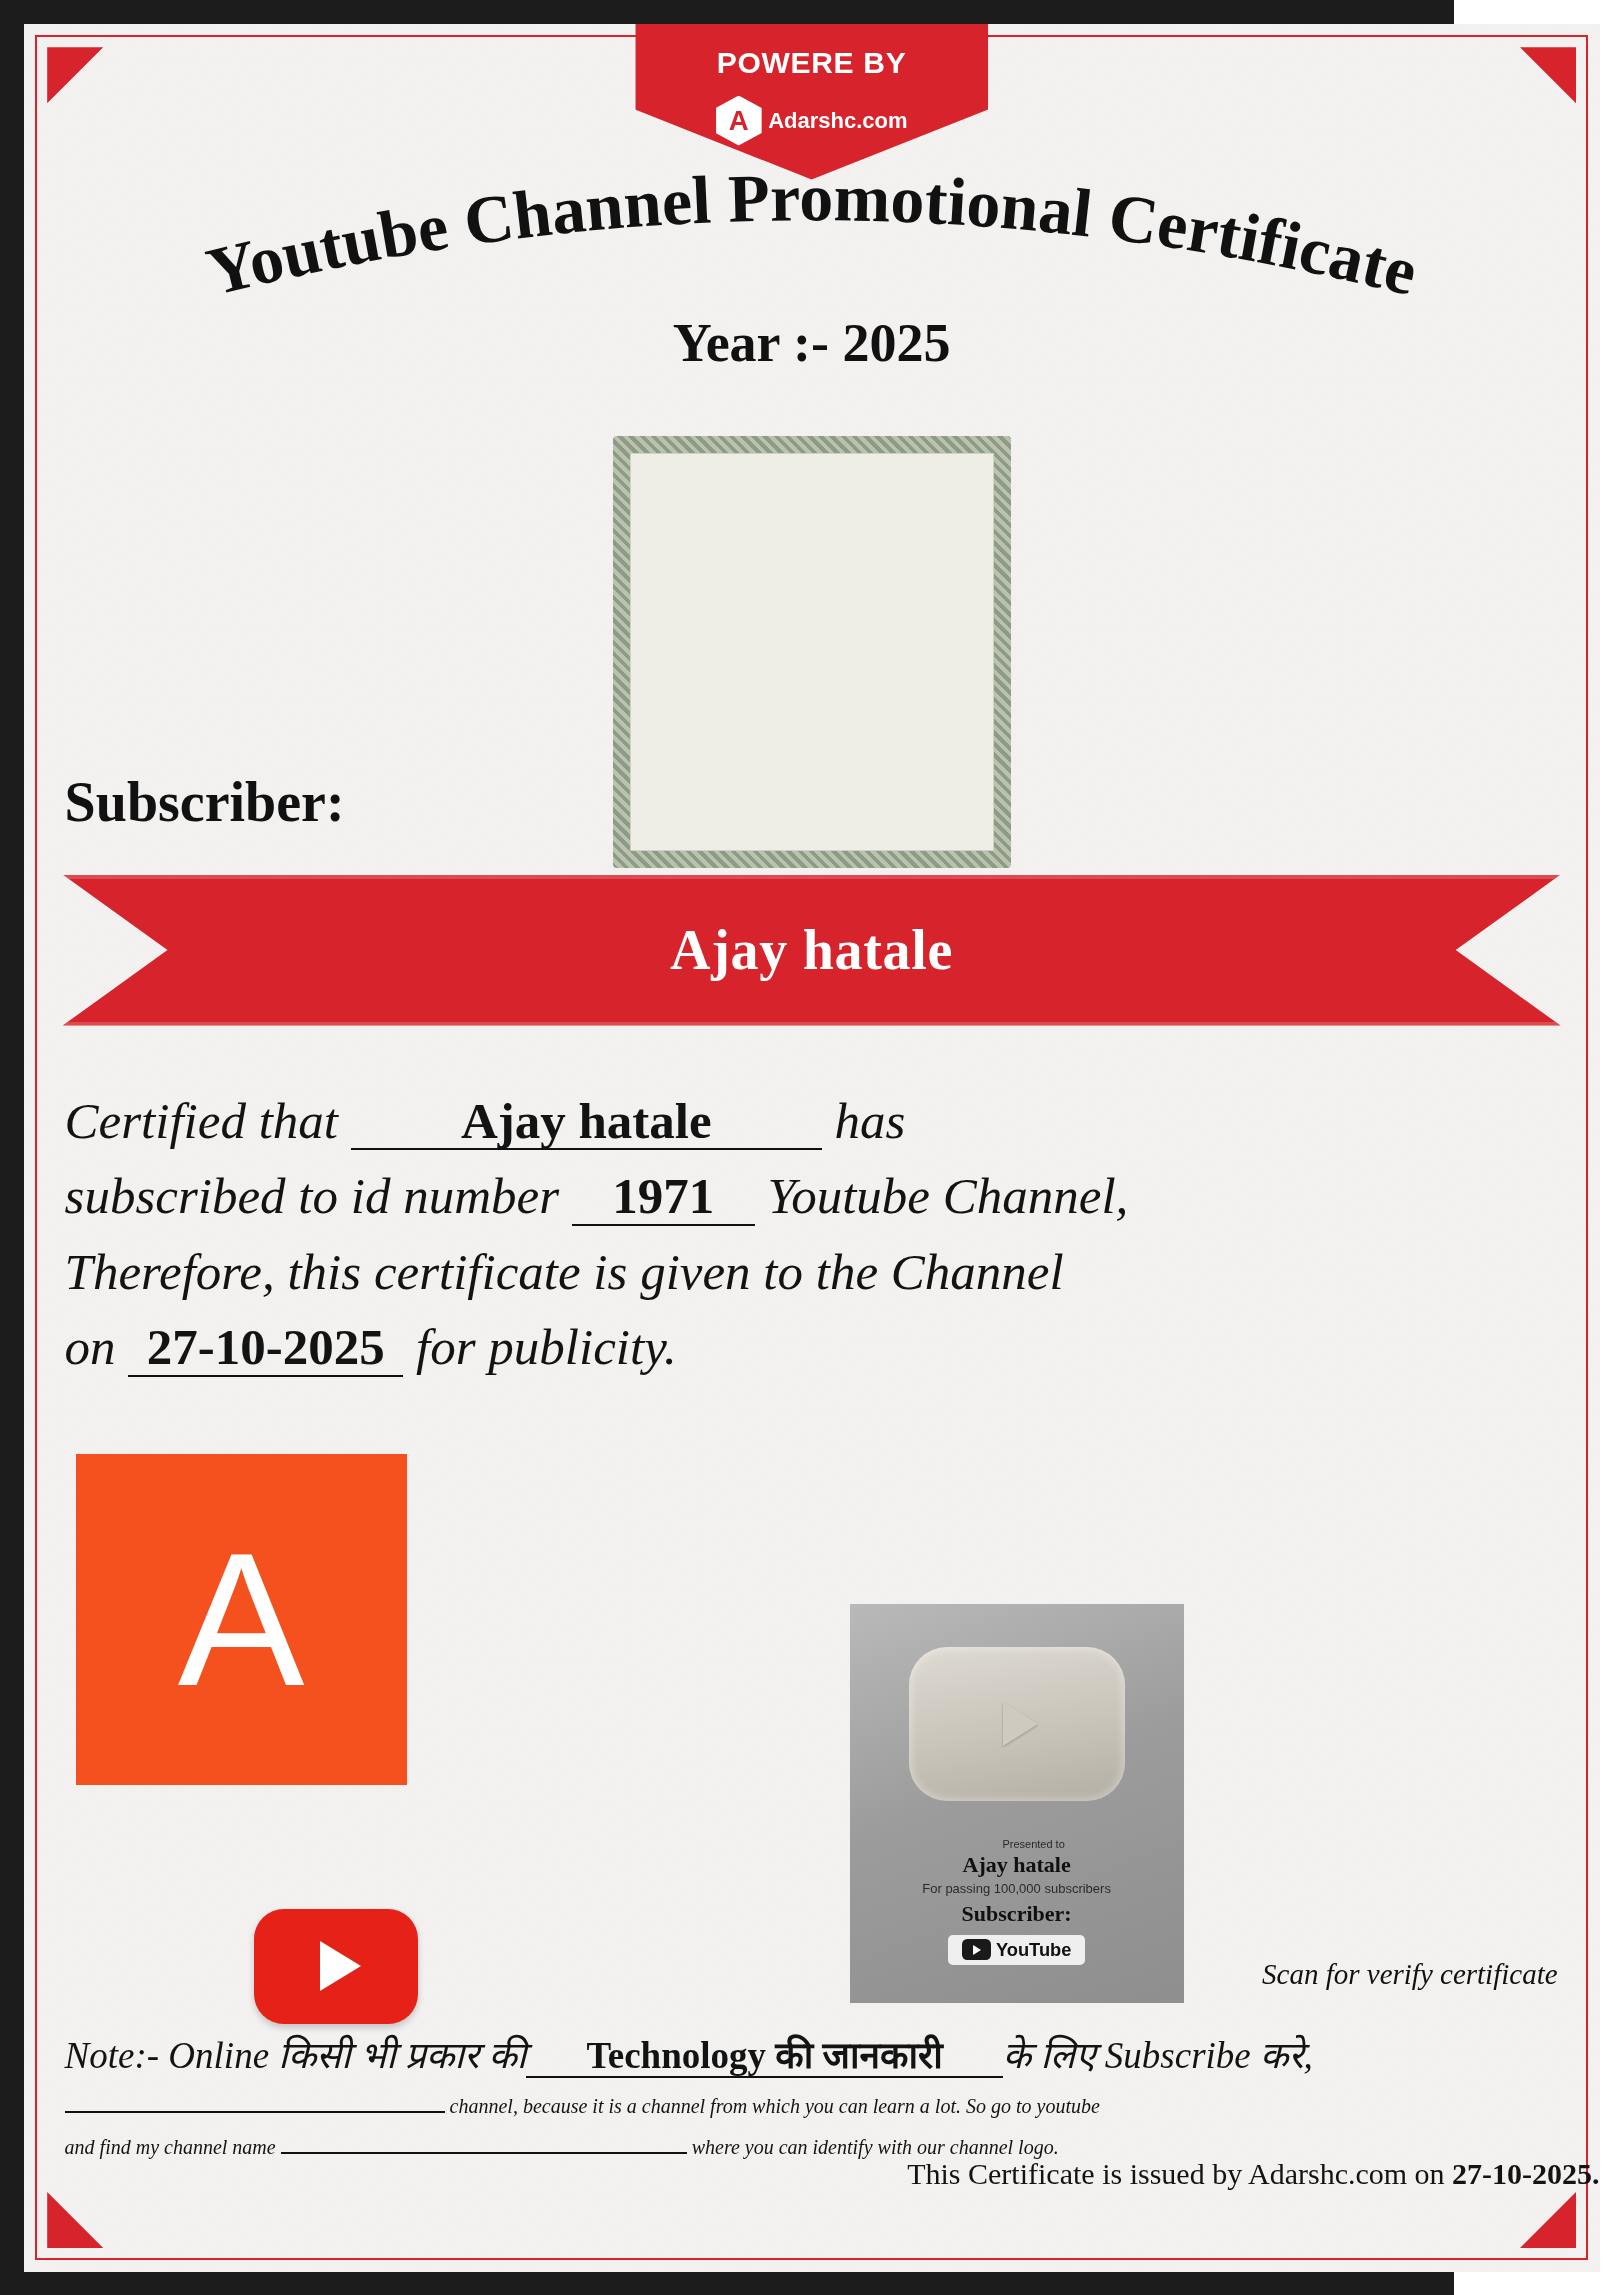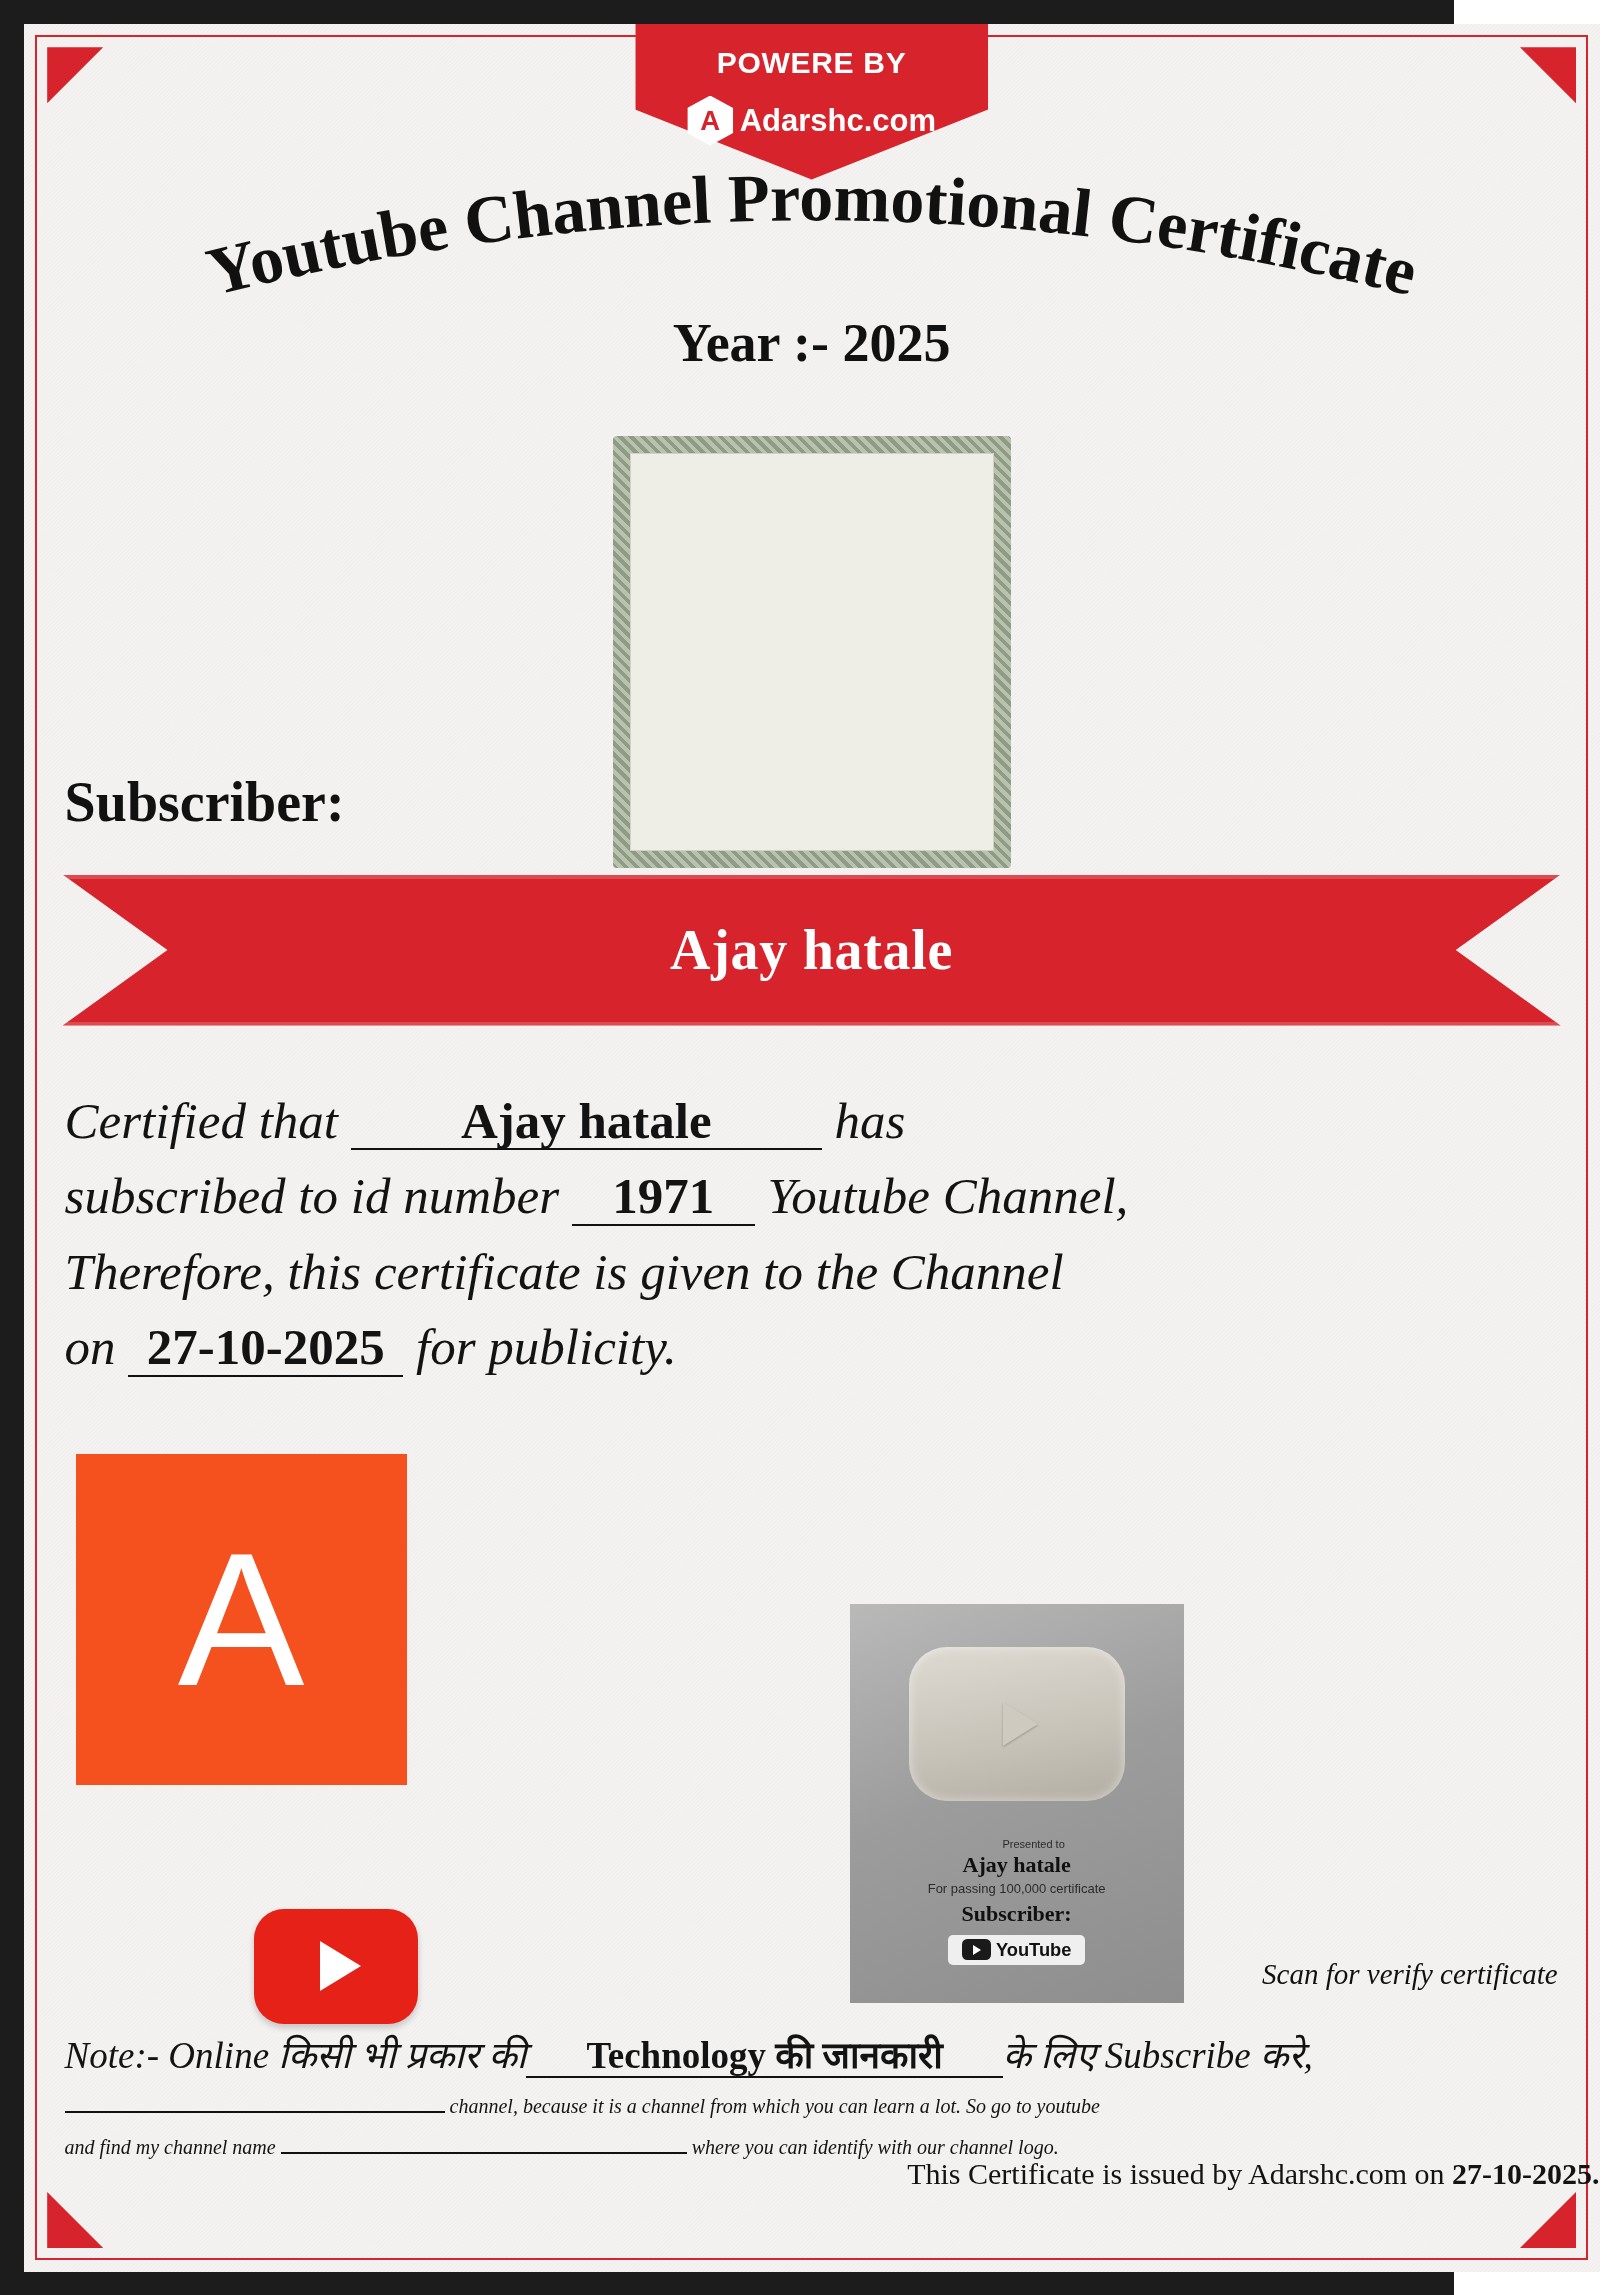--- a/index.html
+++ b/index.html
@@ -101,21 +101,21 @@
     justify-content: center;
     color: #d6232c;
     font-family: "Liberation Sans", sans-serif;
     font-weight: bold;
     font-size: 27.5px;
   }
   .brand-text {
     color: #ffffff;
     font-family: "Liberation Sans", sans-serif;
     font-weight: bold;
-    font-size: 31px;
+    font-size: 22px;
   }
 
   
   .arch-wrap {
     position: absolute;
     left: 0;
     top: 131px;
     width: 1576px;
     height: 196px;
     z-index: 4;
@@ -492,21 +492,21 @@
     <div class="yt-btn">
       <div class="tri"></div>
     </div>
 
     <div class="award">
       <div class="award-plaque">
         <div class="tri"></div>
       </div>
       <div class="award-presented">Presented to</div>
       <div class="award-name">Ajay hatale</div>
-      <div class="award-sub">For passing 100,000 certificate</div>
+      <div class="award-sub">For passing 100,000 subscribers</div>
       <div class="award-subscriber">Subscriber:</div>
       <div class="award-yt">
         <div class="ytmini">
           <div class="tri2"></div>
         </div>
         <div class="label">YouTube</div>
       </div>
     </div>
 
     <div class="scan-text">Scan for verify certificate</div>

